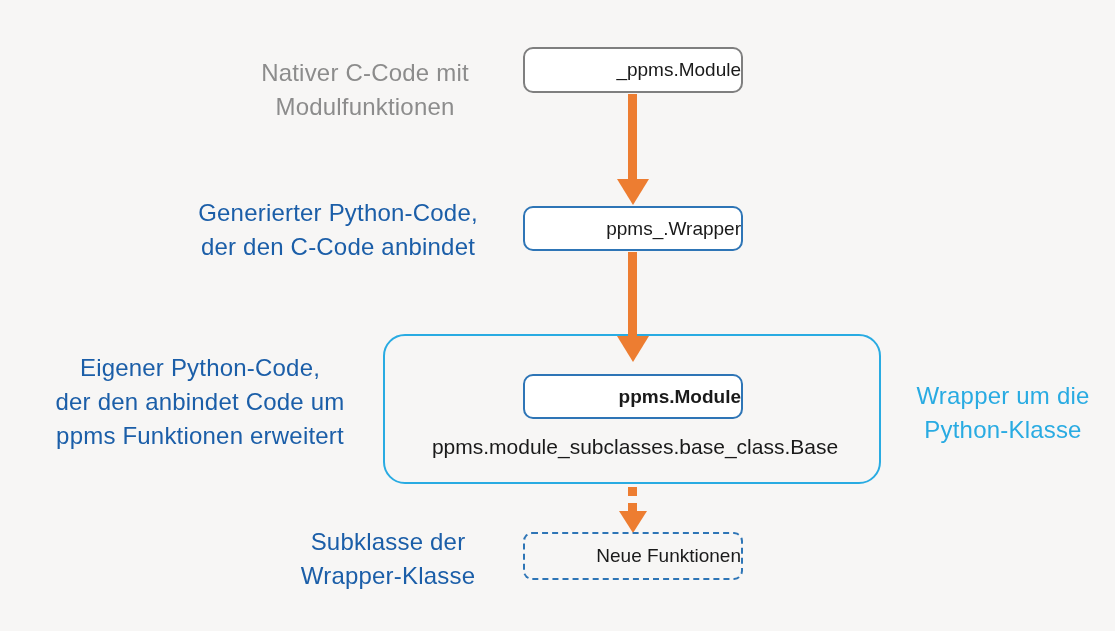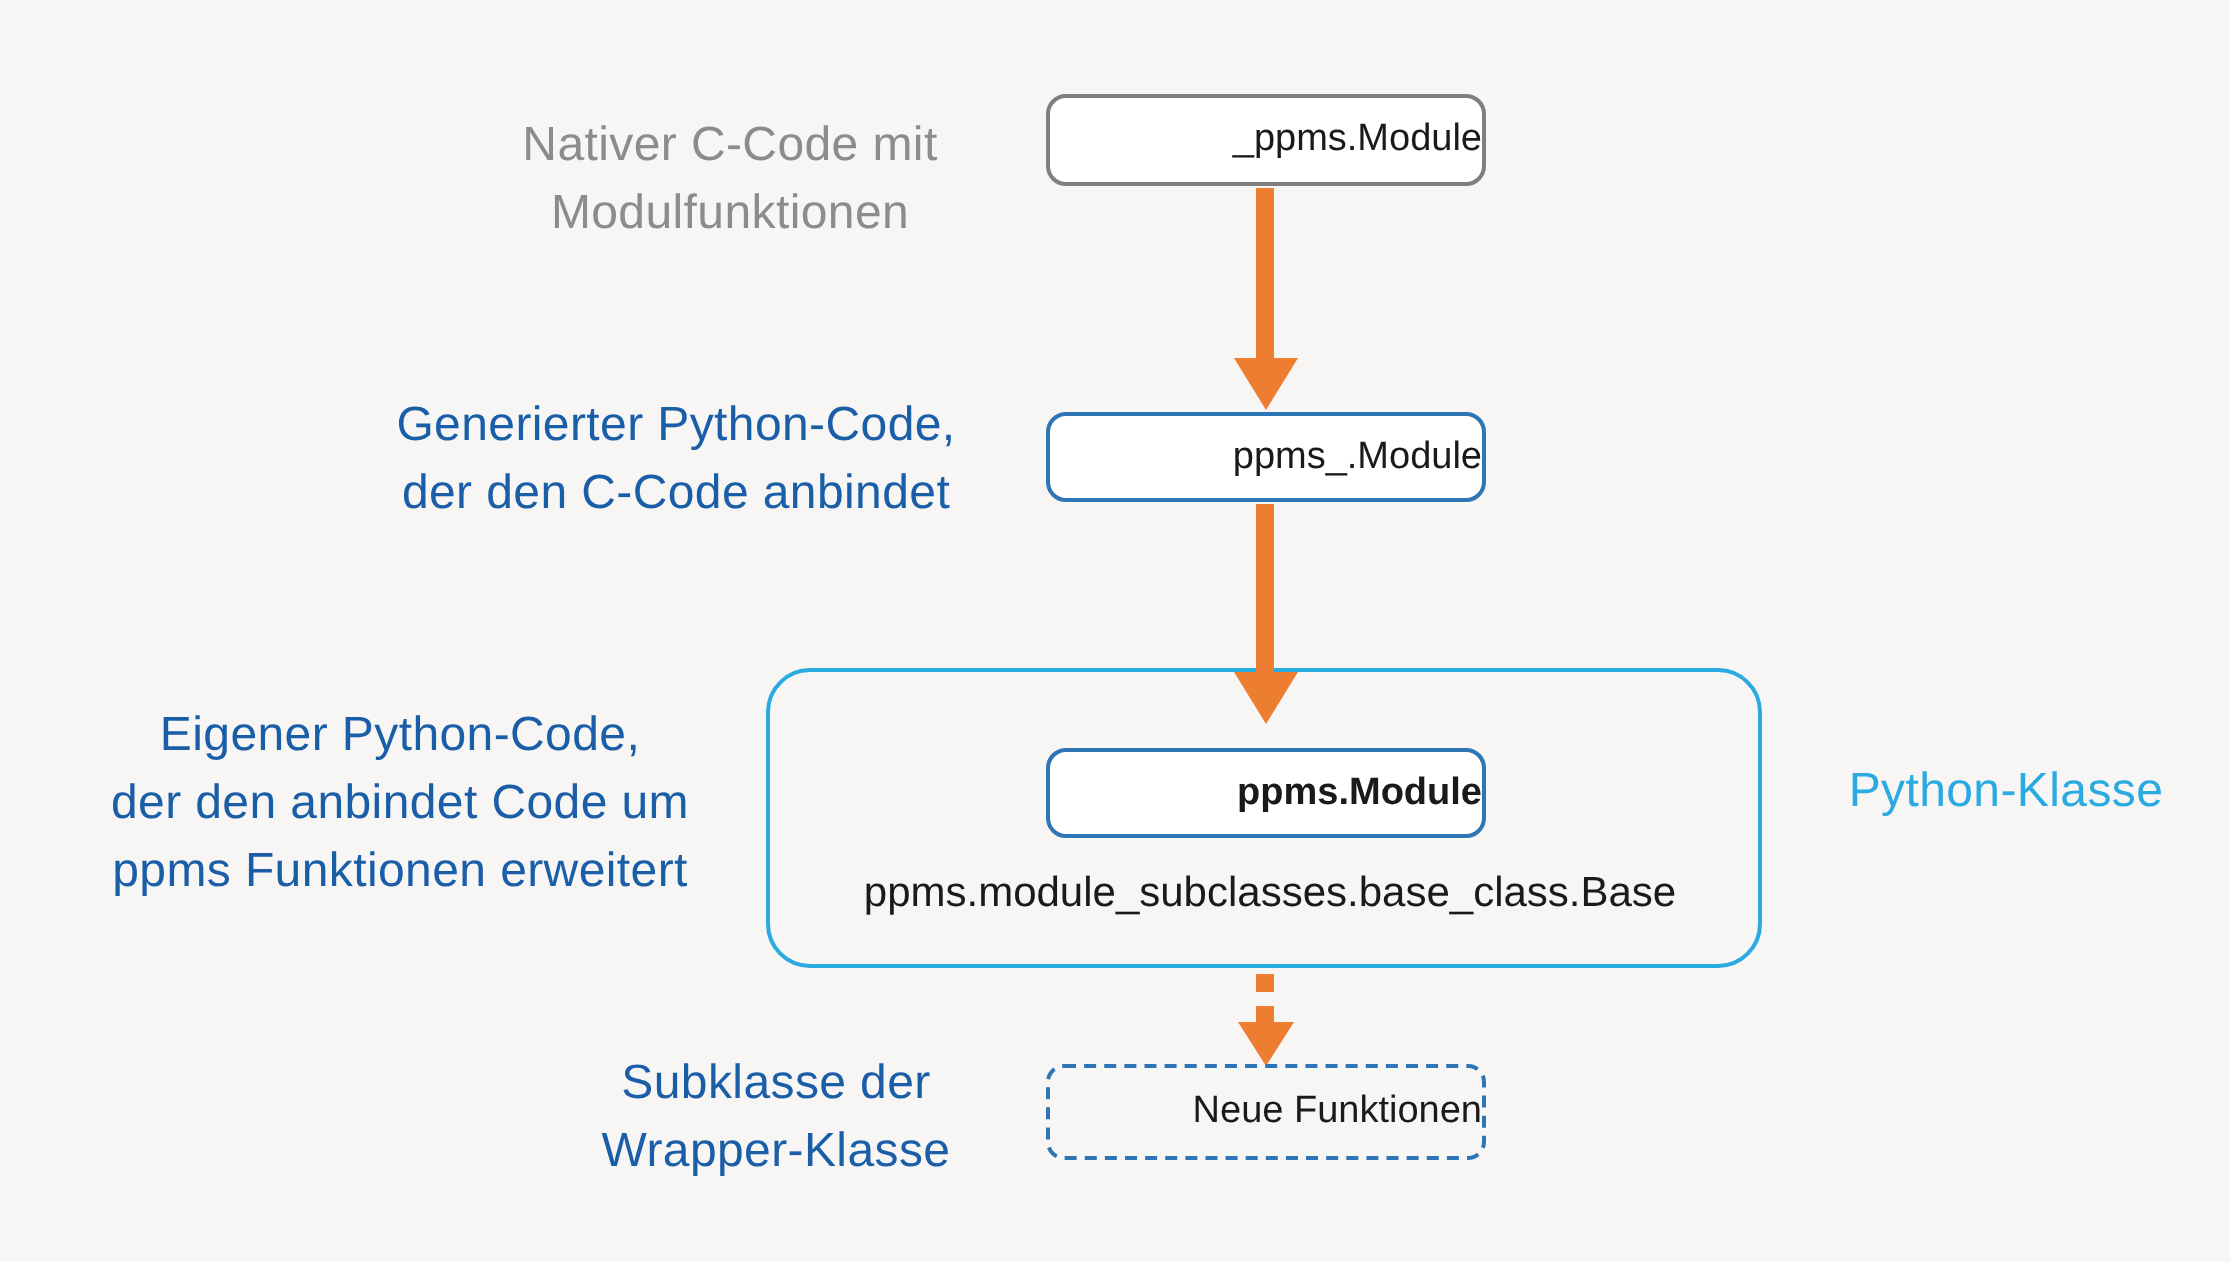--- a/index.html
+++ b/index.html
@@ -112,41 +112,42 @@
 
   <div class="arrow-shaft" style="left:628px;top:94px;height:86px;"></div>
   <div class="arrow-head" style="left:617px;top:179px;"></div>
 
   <div class="side-label blue-label" style="left:168px;top:196px;width:340px;">
     <span class="line">Generierter Python-Code,</span>
     <span class="line">der den C-Code anbindet</span>
   </div>
 
   <div class="node-box" style="left:523px;top:206px;height:45px;">
-    <span>ppms_.Module</span>
+    <span>ppms_.Wrapper</span>
   </div>
 
   <div class="arrow-shaft" style="left:628px;top:252px;height:84px;"></div>
   <div class="arrow-head" style="left:617px;top:336px;"></div>
 
   <div class="side-label blue-label" style="left:20px;top:351px;width:360px;">
     <span class="line">Eigener Python-Code,</span>
     <span class="line">der den anbindet Code um</span>
     <span class="line">ppms Funktionen erweitert</span>
   </div>
 
   <div class="wrapper-container"></div>
 
   <div class="node-box" style="left:523px;top:374px;height:45px;font-weight:bold;">
     <span>ppms.Module</span>
   </div>
 
   <div class="path-text">ppms.module_subclasses.base_class.Base</div>
 
   <div class="side-label cyan-label" style="left:903px;top:379px;width:200px;">
+    <span class="line">Wrapper um die</span>
     <span class="line">Python-Klasse</span>
   </div>
 
   <div class="arrow-shaft dashed" style="left:628px;top:487px;height:26px;"></div>
   <div class="arrow-head small" style="left:619px;top:511px;"></div>
 
   <div class="side-label blue-label" style="left:288px;top:525px;width:200px;">
     <span class="line">Subklasse der</span>
     <span class="line">Wrapper-Klasse</span>
   </div>

